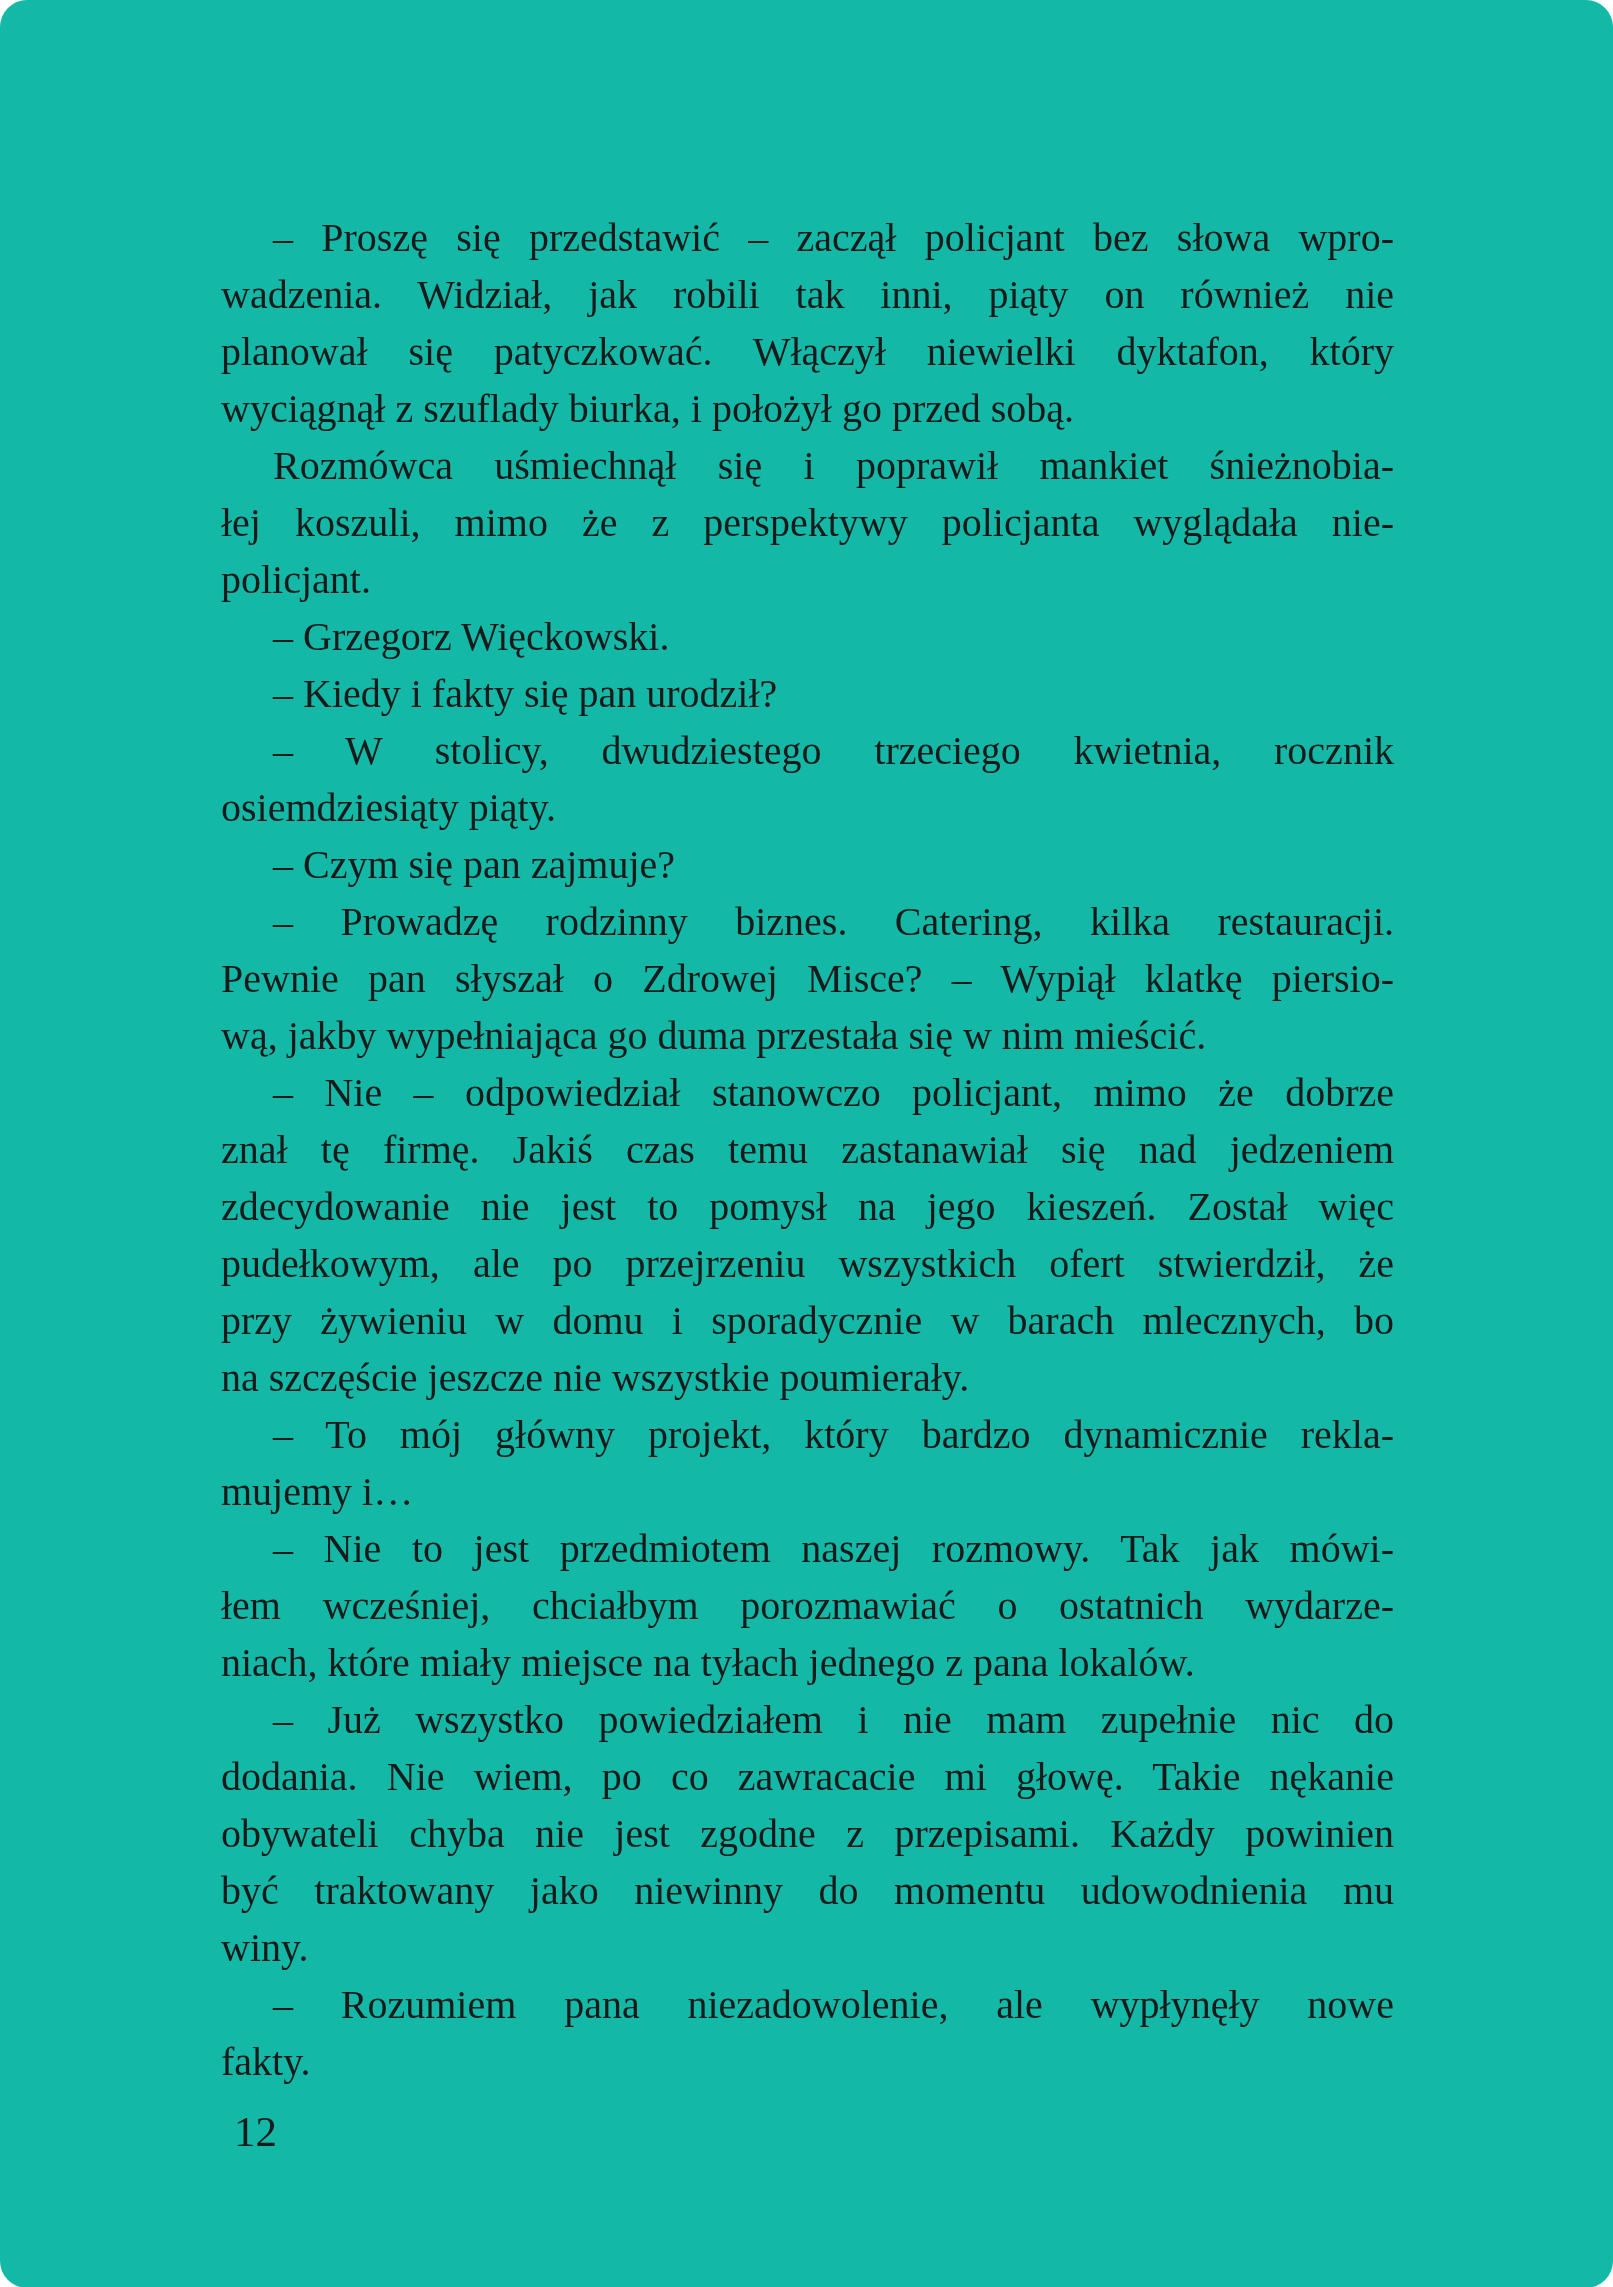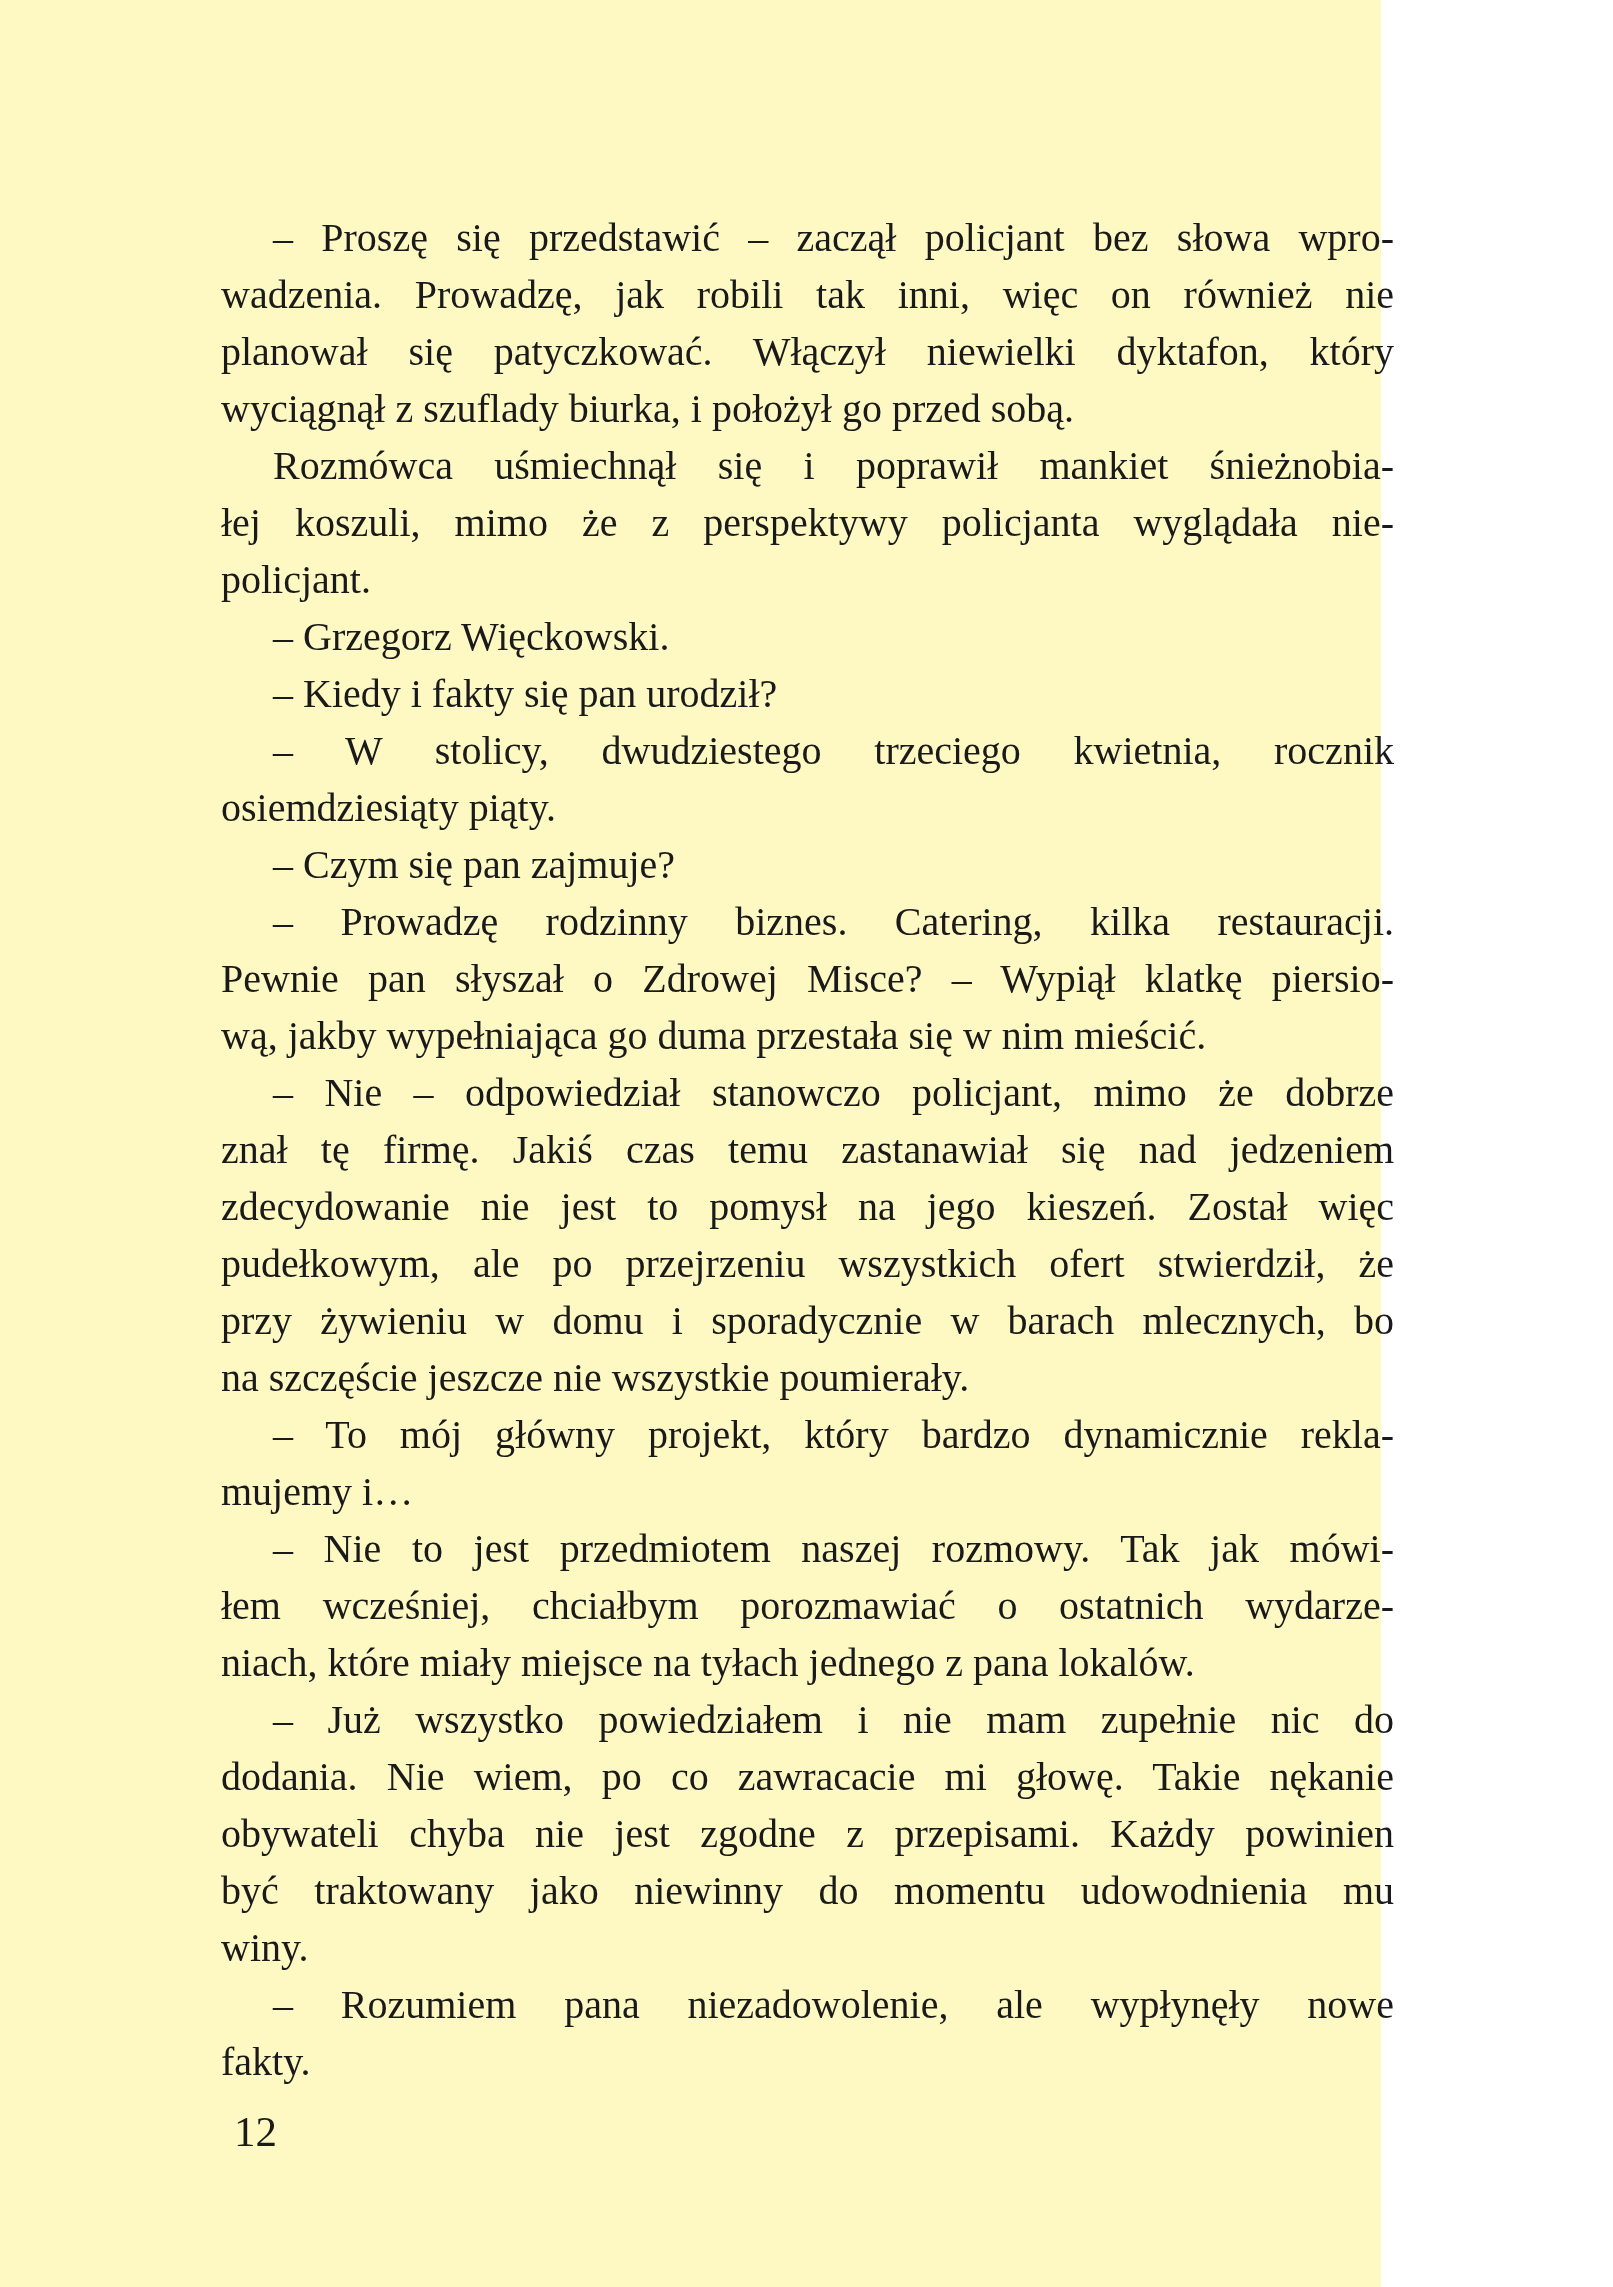--- a/index.html
+++ b/index.html
@@ -11,23 +11,24 @@
     width: 1613px;
     height: 2288px;
     position: relative;
     overflow: hidden;
     color: #1a1a1a;
     font-family: "Liberation Serif", "DejaVu Serif", serif;
   }
   .page {
     position: absolute;
     left: 0; top: 0;
-    width: 1381px;
+    width: 1613px;
     height: 2288px;
-    background: #fef9c3;
+    background: #14b8a6;
+    border-radius: 27px;
   }
   .text-block {
     position: absolute;
     left: 221px;
     top: 209px;
     width: 1173px;
   }
   .line {
     display: block;
     height: 57px;
@@ -55,21 +56,21 @@
   }
 </style>
 </head>
 <body>
 
 <div class="page">
   <div class="text-block">
 
     <div>
       <span class="line indent">– Proszę się przedstawić – zaczął policjant bez słowa wpro-</span>
-      <span class="line">wadzenia. Prowadzę, jak robili tak inni, więc on również nie</span>
+      <span class="line">wadzenia. Widział, jak robili tak inni, piąty on również nie</span>
       <span class="line">planował się patyczkować. Włączył niewielki dyktafon, który</span>
       <span class="line last">wyciągnął z szuflady biurka, i położył go przed sobą.</span>
     </div>
 
     <div>
       <span class="line indent">Rozmówca uśmiechnął się i poprawił mankiet śnieżnobia-</span>
       <span class="line">łej koszuli, mimo że z perspektywy policjanta wyglądała nie-</span>
       <span class="line last">policjant.</span>
     </div>
 

